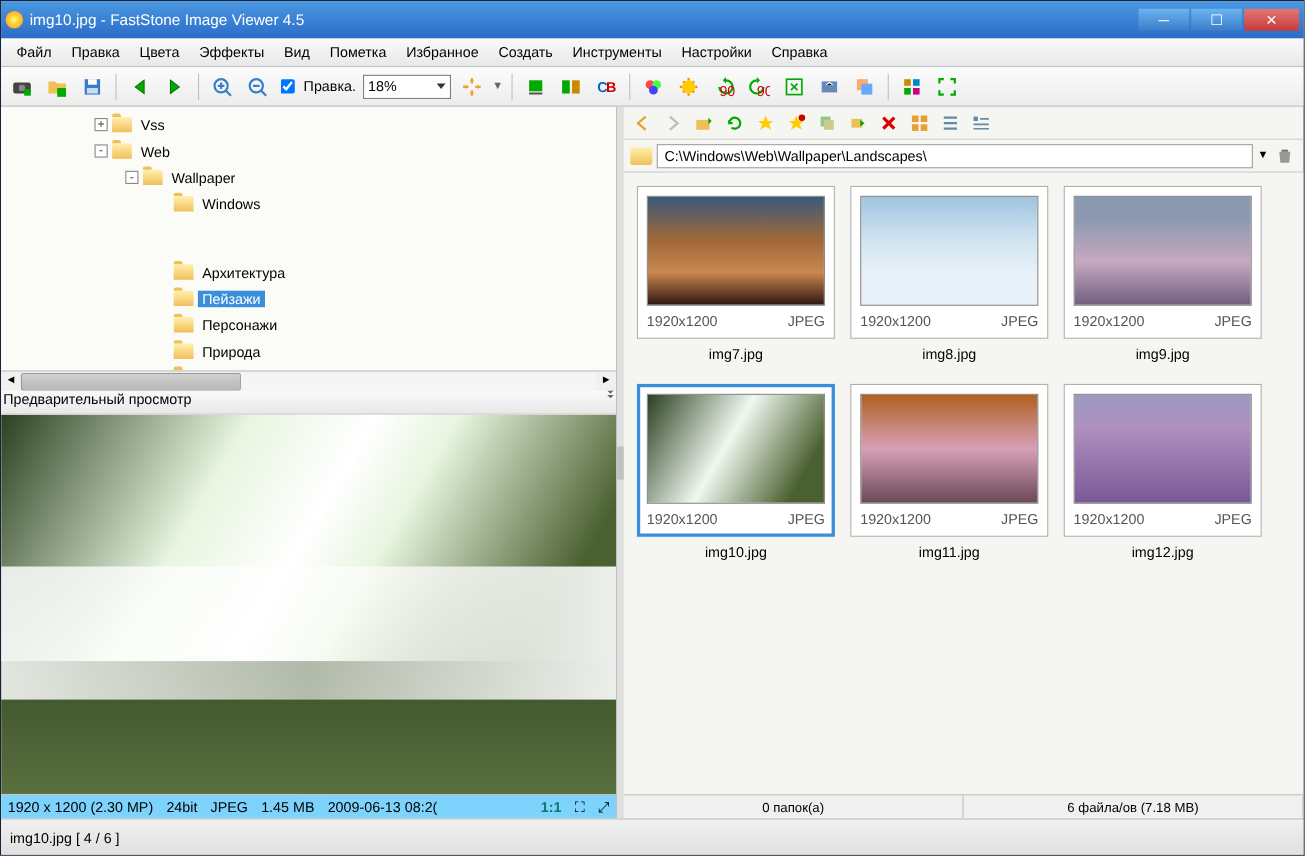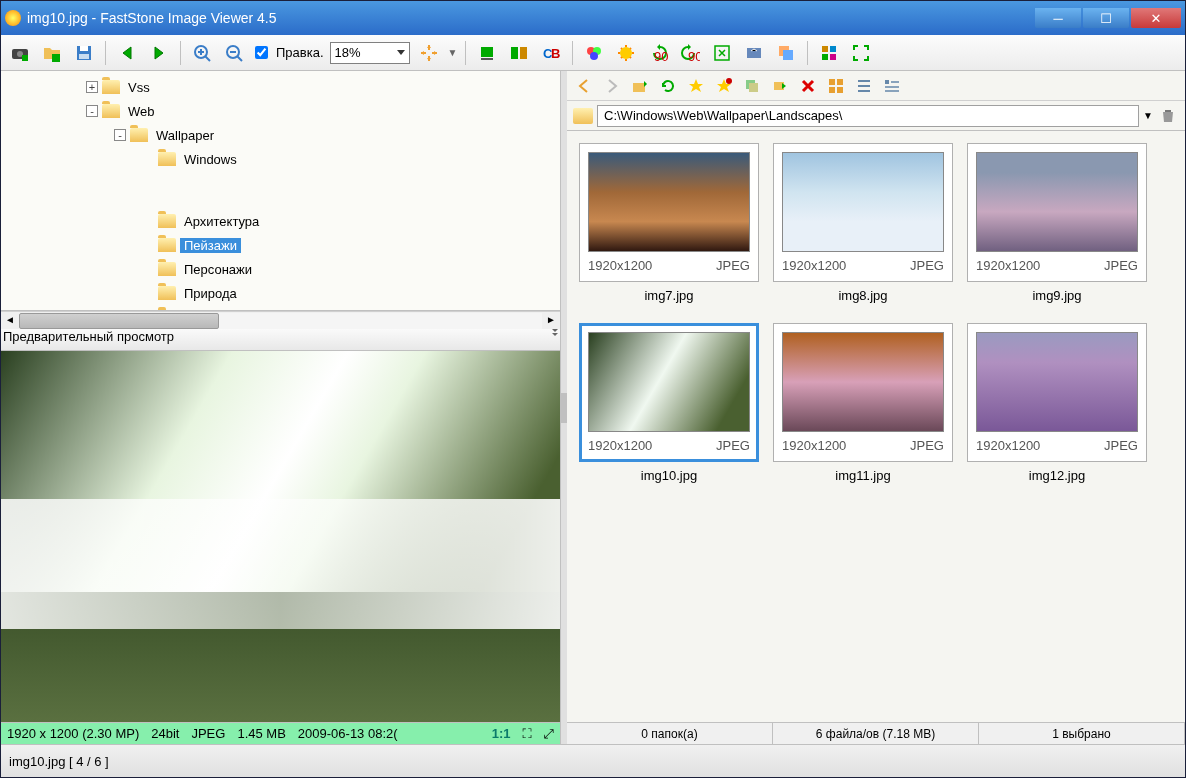--- a/index.html
+++ b/index.html
@@ -36,21 +36,21 @@
 .tree-hscroll{height:18px;background:#f0f0f0;border-top:1px solid #d0d0d0;position:relative;}
 .tree-hscroll .track{position:absolute;left:18px;right:18px;top:1px;height:16px;background:#f5f5f5;}
 .tree-hscroll .thumb{position:absolute;left:18px;top:1px;width:200px;height:16px;background:linear-gradient(#d0d0d0,#b8b8b8);border:1px solid #999;border-radius:2px;}
 .preview-hdr{height:22px;background:linear-gradient(#fafafa,#e8e8e8);border-bottom:1px solid #c0c0c0;display:flex;justify-content:space-between;padding:0 2px;}
 .chevrons{display:flex;flex-direction:column;gap:1px;}
 .chevrons span{border-top:3px solid #666;border-left:3px solid transparent;border-right:3px solid transparent;}
 .preview{flex:1;background:#f5f5f1;overflow:hidden;position:relative;}
 .preview-img{width:100%;height:100%;background:linear-gradient(120deg,#2a4020 0%,#e8f5e0 30%,#fff 45%,#e8f5e0 55%,#4a6030 80%);position:relative;}
 .preview-img:after{content:'';position:absolute;left:0;top:40%;width:100%;height:35%;background:linear-gradient(90deg,rgba(255,255,255,0.85),rgba(255,255,255,0.6),rgba(255,255,255,0.9));}
 .preview-img:before{content:'';position:absolute;bottom:0;left:0;width:100%;height:35%;background:linear-gradient(#3a5028,#5a7040);}
-.preview-stat{height:22px;background:#86efac;border-top:1px solid #c0c0c0;display:flex;align-items:center;padding:0 6px;gap:12px;font-size:12px;}
+.preview-stat{height:22px;background:#7dd3fc;border-top:1px solid #c0c0c0;display:flex;align-items:center;padding:0 6px;gap:12px;font-size:12px;}
 .preview-stat .spacer{flex:1;}
 .pstat-ic{color:#0a7a6a;font-weight:bold;}
 .right{flex:1;display:flex;flex-direction:column;background:#f5f5f1;}
 .nav-tool{height:30px;display:flex;align-items:center;padding:0 6px;gap:6px;border-bottom:1px solid #d0d0d0;}
 .ntbtn{width:22px;height:22px;display:flex;align-items:center;justify-content:center;}
 .ntbtn svg{width:18px;height:18px;}
 .pathbar{height:30px;display:flex;align-items:center;padding:0 6px;gap:4px;border-bottom:1px solid #c0c0c0;}
 .path-fld{width:20px;height:16px;background:linear-gradient(#fff0b0,#f0c058);border-radius:2px;}
 .path-in{flex:1;height:22px;background:#fff;border:1px solid #a0a0a0;padding:0 6px;display:flex;align-items:center;}
 .thumbs{flex:1;overflow:auto;padding:12px;background:#f5f5f1;}
@@ -80,20 +80,33 @@
   <div class="titlebar">
     <div class="app-icon"></div>
     <div class="title">img10.jpg  -  FastStone Image Viewer 4.5</div>
     <div class="win-btns">
       <div class="win-btn win-min">─</div>
       <div class="win-btn win-max">☐</div>
       <div class="win-btn win-close">✕</div>
     </div>
   </div>
 
+  <div class="menubar" id="menubar">
+      <div class="menu-item">Файл</div>
+      <div class="menu-item">Правка</div>
+      <div class="menu-item">Цвета</div>
+      <div class="menu-item">Эффекты</div>
+      <div class="menu-item">Вид</div>
+      <div class="menu-item">Пометка</div>
+      <div class="menu-item">Избранное</div>
+      <div class="menu-item">Создать</div>
+      <div class="menu-item">Инструменты</div>
+      <div class="menu-item">Настройки</div>
+      <div class="menu-item">Справка</div>
+    </div>
 
   <div class="toolbar">
     <div class="tbtn">
         <svg viewBox="0 0 20 20">
           <rect x="2" y="6" width="16" height="10" rx="2" fill="#444"></rect>
           <circle cx="10" cy="11" r="3" fill="#888"></circle>
           <rect x="12" y="12" width="6" height="6" fill="#0a0"></rect>
         </svg>
       </div>
     <div class="tbtn">
@@ -460,21 +473,20 @@
                   <span>JPEG</span>
                 </div>
               </div>
               <div class="thumb-name">img12.jpg</div>
             </div>
           </div>
       </div>
       <div class="right-stat">
         <div class="cell">0 папок(а)</div>
         <div class="cell">6 файла/ов (7.18 MB)</div>
-        <div class="cell">1 выбрано</div>
       </div>
     </div>
   </div>
 
   <div class="statusbar">
     <span>img10.jpg [ 4 / 6 ]</span>
   </div>
 </div>
 
 </body></html>

